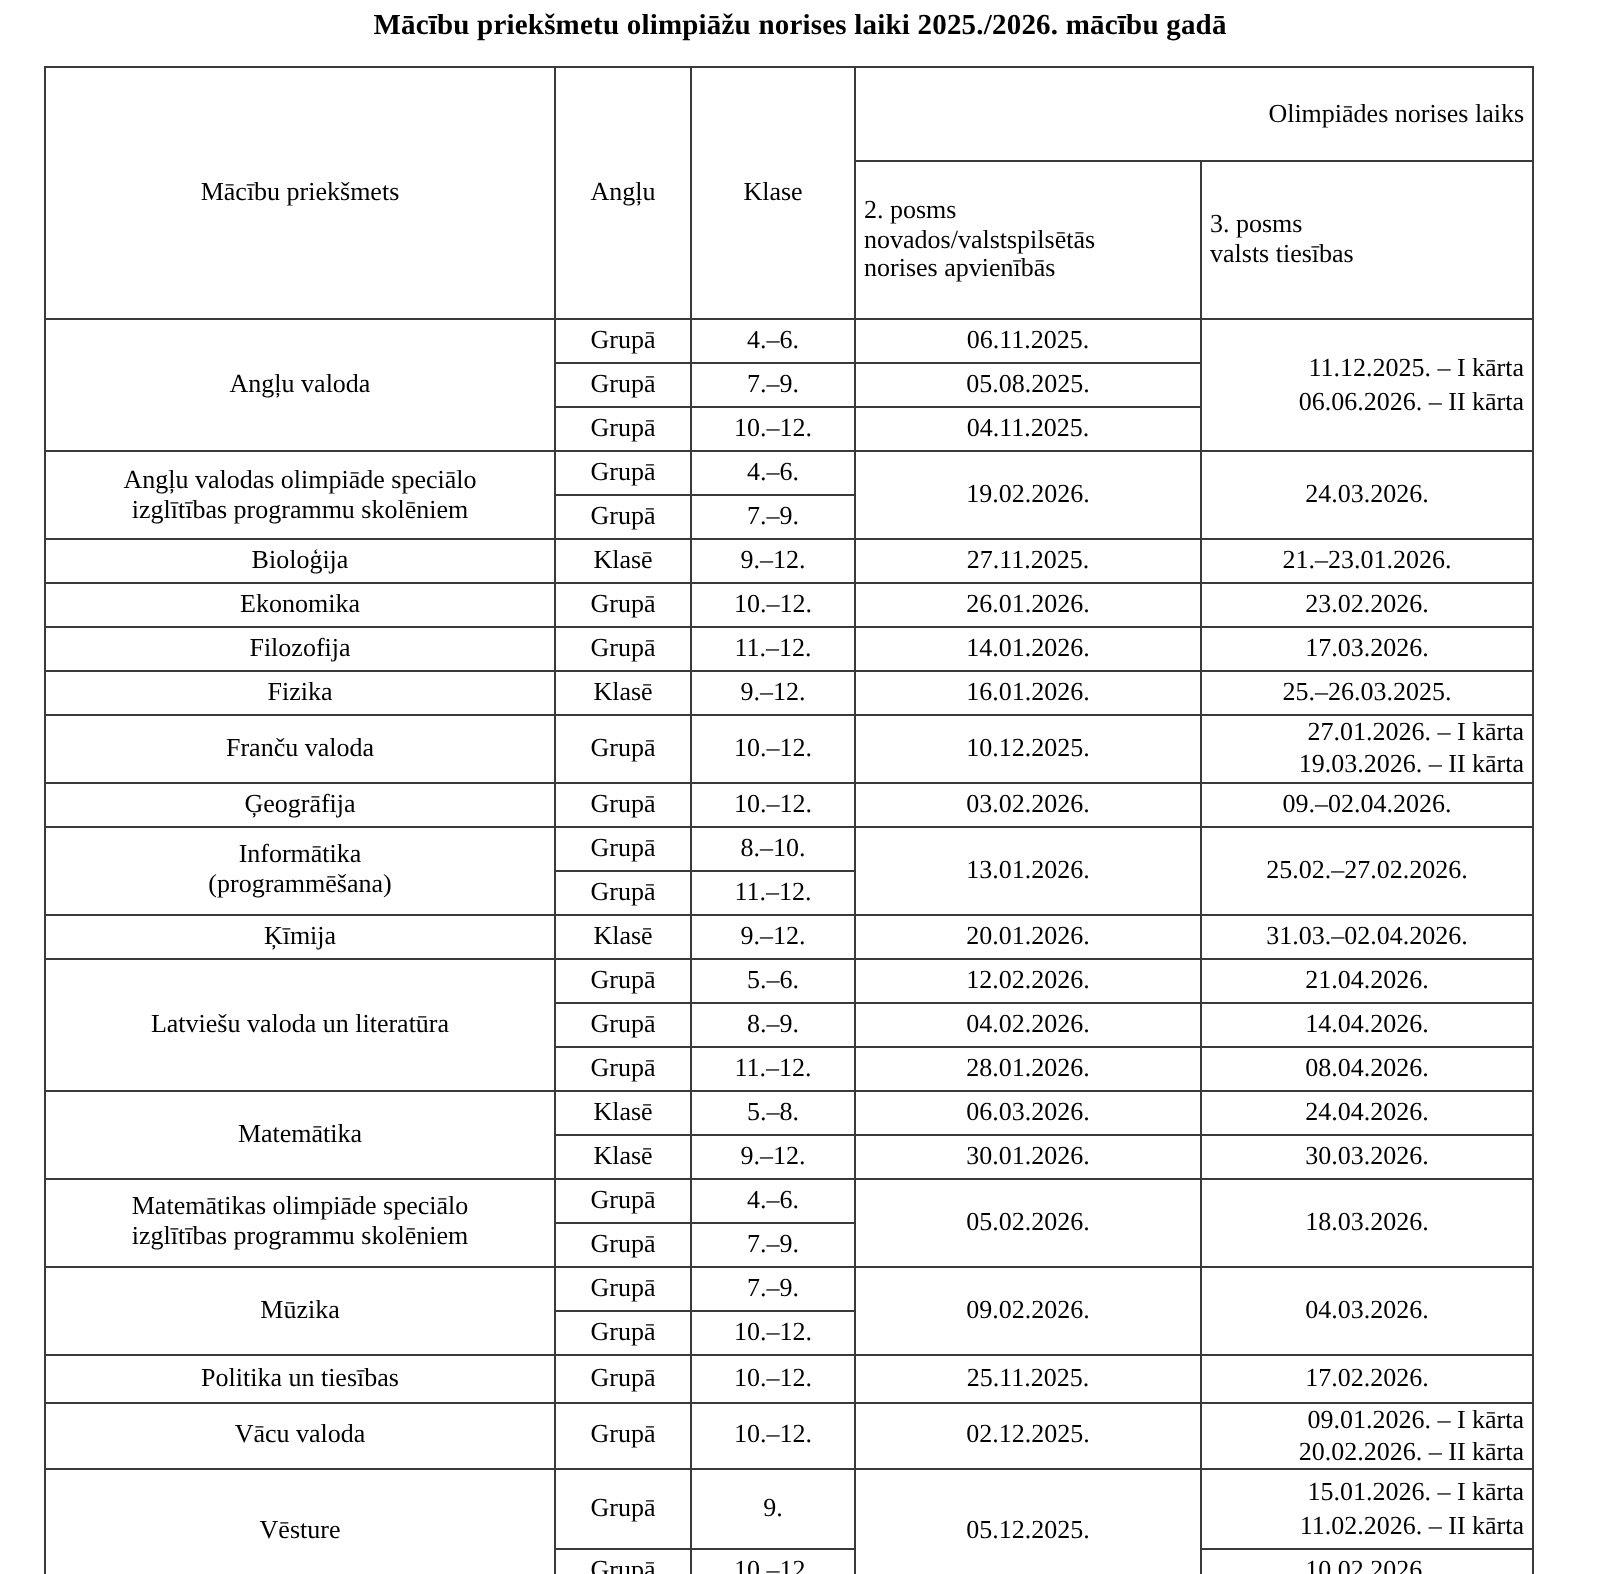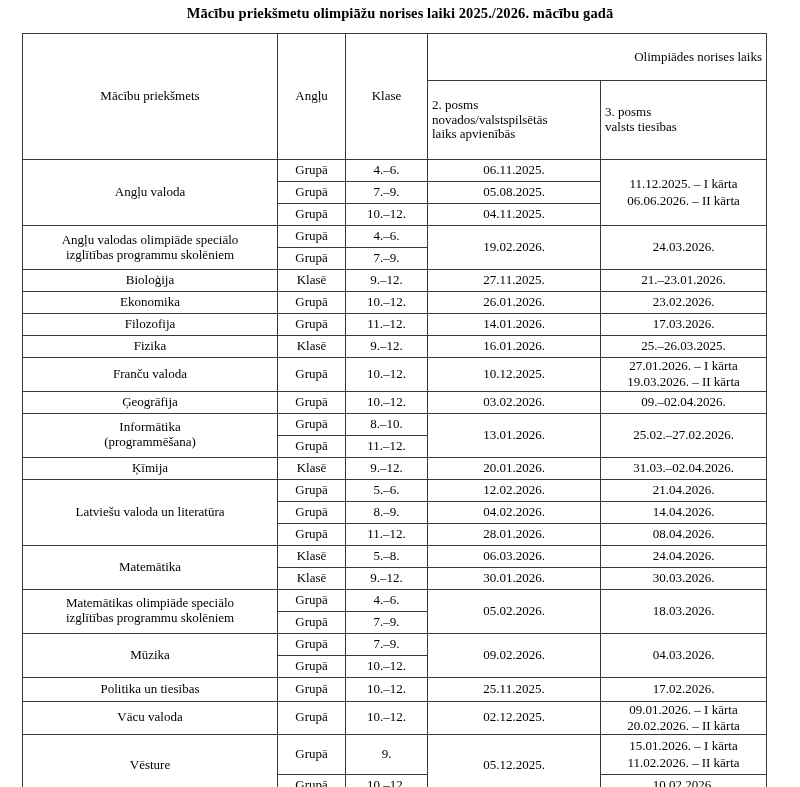--- a/index.html
+++ b/index.html
@@ -86,21 +86,21 @@
     text-align: center;
     padding-left: 8px;
   }
   .subject .ln { display: block; }
 
   .c-center { text-align: center; }
 
   .r1 { height: 22px; }
   .r-tall { height: 24px; }
 
-  .date-2line { text-align: center; line-height: 1.25; }
+  .date-2line { text-align: right; line-height: 1.25; }
   .date-2line .ln { display: block; }
 </style>
 </head>
 <body>
 
 <div class="page">
 
   <div class="doc-title">Mācību priekšmetu olimpiāžu norises laiki 2025./2026. mācību gadā</div>
 
   <div class="table-wrap">
@@ -117,21 +117,21 @@
         <tr>
           <th class="hd-main" rowspan="2">Mācību priekšmets</th>
           <th class="hd-main" rowspan="2">Angļu</th>
           <th class="hd-main" rowspan="2">Klase</th>
           <th class="hd-span" colspan="2">Olimpiādes norises laiks</th>
         </tr>
         <tr>
           <th class="hd-sub">
             <span class="ln">2. posms</span>
             <span class="ln">novados/valstspilsētās</span>
-            <span class="ln">laiks apvienībās</span>
+            <span class="ln">norises apvienībās</span>
           </th>
           <th class="hd-sub">
             <span class="ln">3. posms</span>
             <span class="ln">valsts tiesības</span>
           </th>
         </tr>
       </thead>
 
       <tbody>
 

